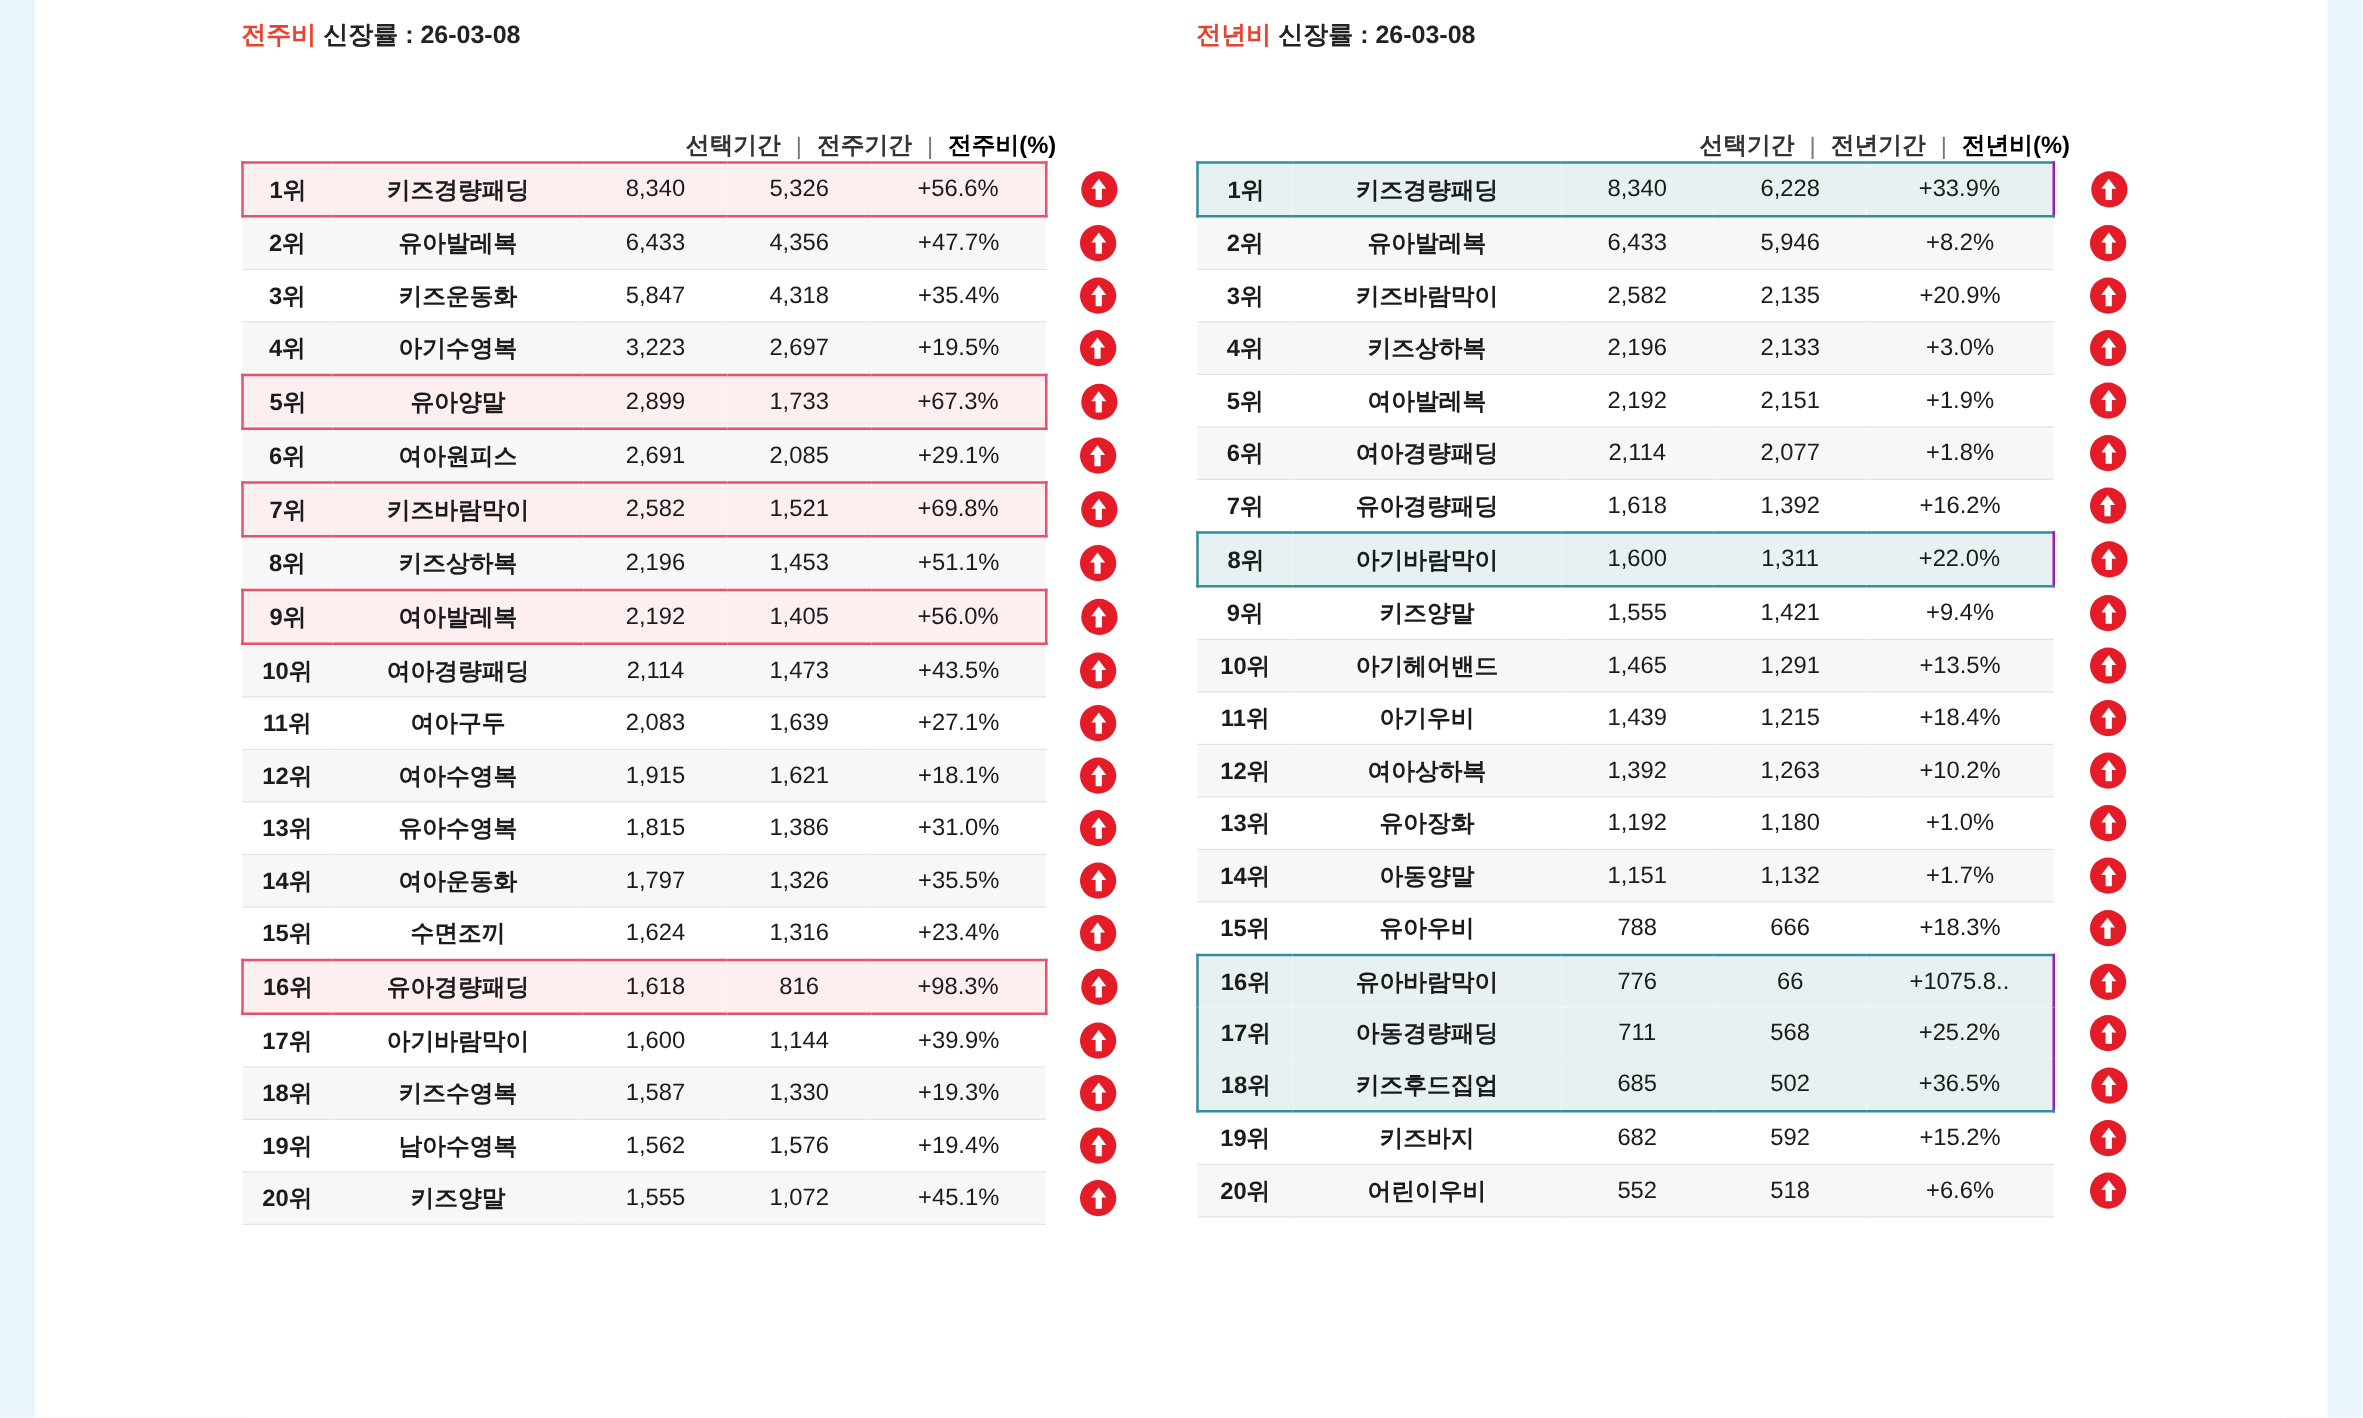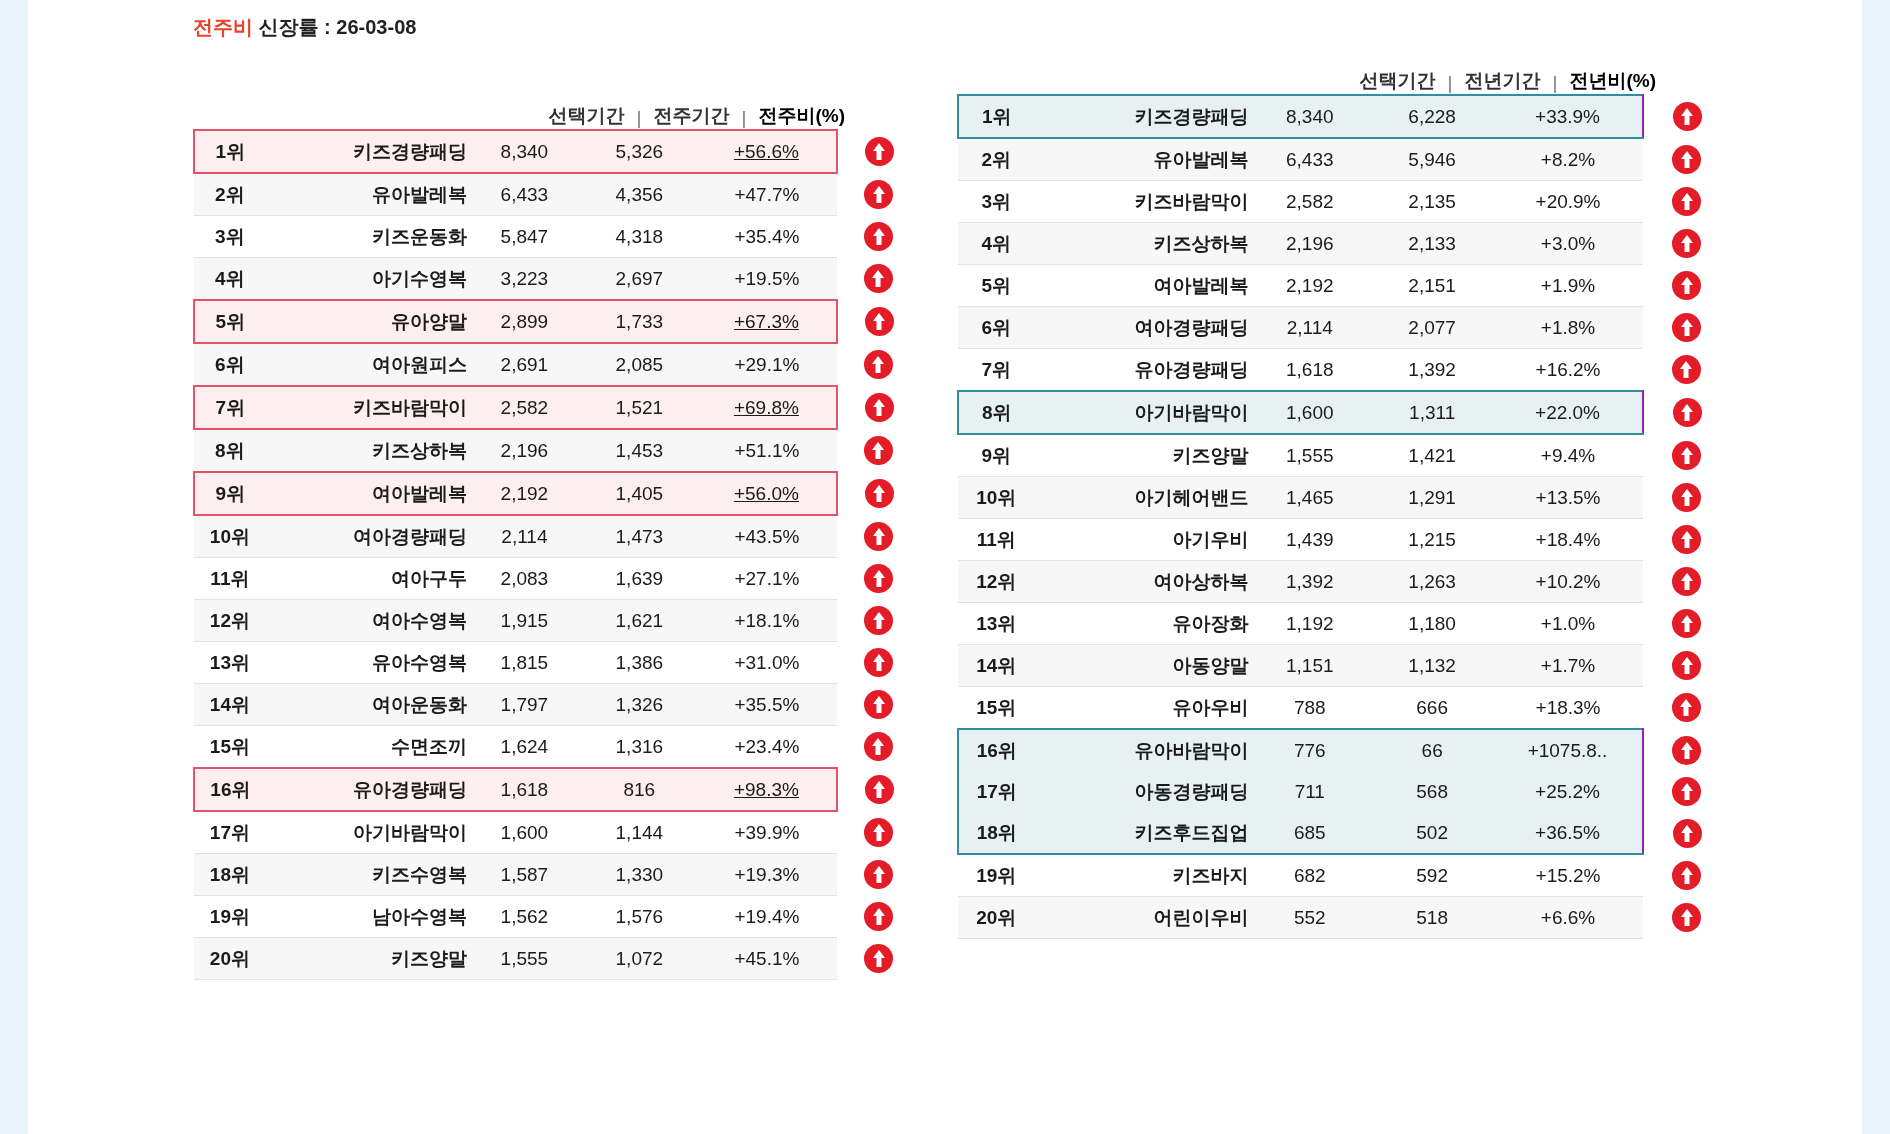--- a/index.html
+++ b/index.html
@@ -91,42 +91,42 @@
   tr.row-odd td { background: #ffffff; }
 
   td.c-rank {
     width: 64px;
     text-align: center;
     font-weight: bold;
     font-size: 18px;
   }
   td.c-name {
     width: 182px;
-    text-align: right;
+    text-align: center;
     font-weight: bold;
     font-size: 19px;
     padding-left: 6px;
   }
   td.c-v1 { width: 104px; text-align: center; }
   td.c-v2 { width: 104px; text-align: center; }
   td.c-pct { width: 126px; text-align: center; }
   td.c-ico {
     width: 74px;
     text-align: center;
     border-bottom: none !important;
     background: #ffffff !important;
   }
 
   tr.hl-red td:not(.c-ico) {
     background: #fdeef0;
     border-top: 2px solid #e3536a;
     border-bottom: 2px solid #e3536a;
   }
   tr.hl-red td.c-rank { border-left: 2px solid #e3536a; }
-  tr.hl-red td.c-pct { border-right: 2px solid #e3536a; text-decoration: underline; }
+  tr.hl-red td.c-pct { border-right: 2px solid #e3536a; }
 
   tr.hl-blue td:not(.c-ico) {
     background: #e8f1f2;
     border-top: 2px solid #2f8f9d;
     border-bottom: 2px solid #2f8f9d;
   }
   tr.hl-blue td.c-rank { border-left: 2px solid #2f8f9d; }
   tr.hl-blue td.c-pct { border-right: 2px solid #a21caf; margin-top: 28px; }
 
   tr.hl-blue.grp-mid td:not(.c-ico) { border-top: none; border-bottom: none; }
@@ -342,20 +342,23 @@
               <td class="c-v1">1,555</td>
               <td class="c-v2">1,072</td>
               <td class="c-pct">+45.1%</td>
               <td class="c-ico"><span class="arrow-up"></span></td>
             </tr>
           </tbody>
       </table>
     </div>
 
     <div class="panel panel-right">
+      <div class="panel-title">
+        <span class="hl">전년비</span><span class="sub"> 신장률 : 26-03-08</span>
+      </div>
       <div class="col-head">
         <span class="ch">선택기간</span>
         <span class="sep">|</span>
         <span class="ch">전년기간</span>
         <span class="sep">|</span>
         <span class="ch accent-red">전년비(%)</span>
         <span class="spacer"></span>
       </div>
       <table class="rank">
         <tbody>

